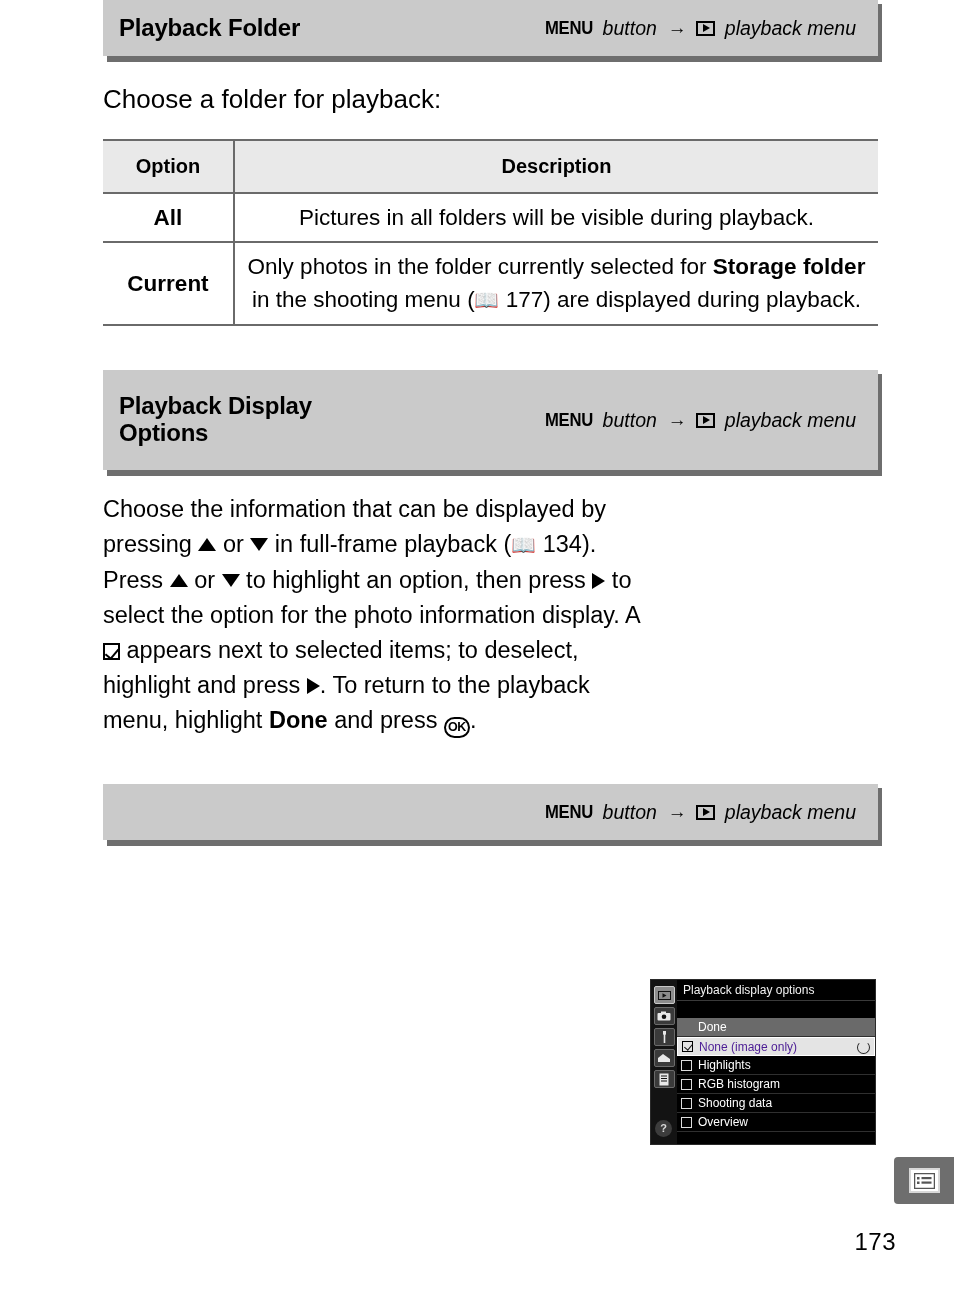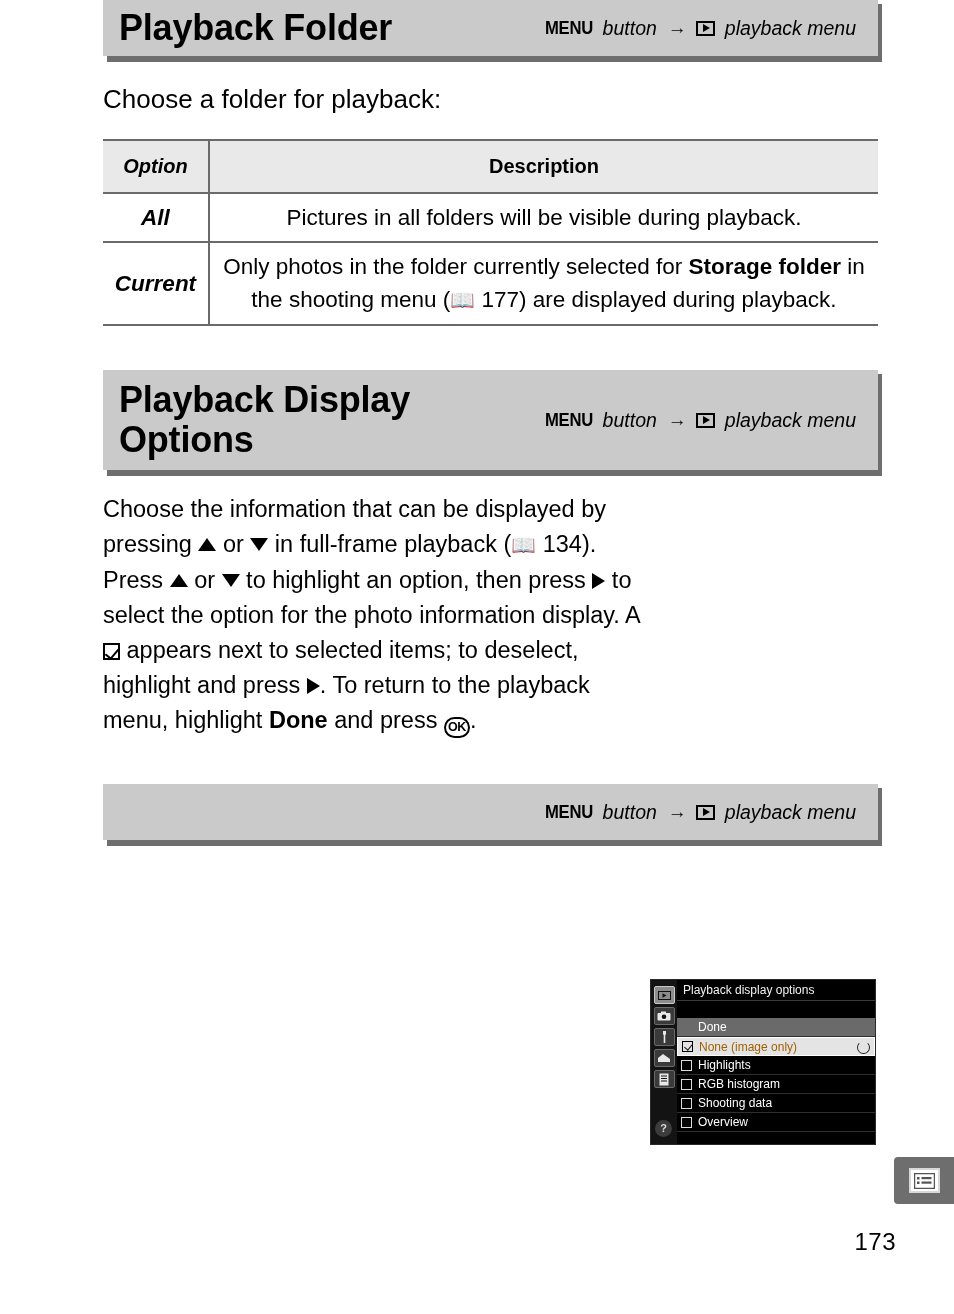--- a/index.html
+++ b/index.html
@@ -36,21 +36,21 @@
   }
   .section-header::before {
     content: "";
     position: absolute;
     right: -4px; top: 4px; bottom: -6px;
     width: 4px;
     background: #6e6e6e;
   }
   .sh-title {
     font-weight: bold;
-    font-size: 36px;
+    font-size: 24px;
     letter-spacing: -0.2px;
     line-height: 1.12;
     flex: 0 0 auto;
     white-space: pre-line;
   }
   .sh-path {
     margin-left: auto;
     display: flex;
     align-items: center;
     font-size: 19.5px;
@@ -158,25 +158,24 @@
     border-bottom: 2px solid #6a6a6a;
     padding: 7px 10px;
   }
   table.opts thead th {
     background: #e9e9e9;
     font-weight: bold;
     font-size: 20px;
     padding: 9px 10px;
   }
   table.opts .col-opt {
-    width: 106px;
+    width: 131px;
     text-align: center;
     font-weight: bold;
     border-right: 2px solid #6a6a6a;
-    font-style: italic;
   }
   table.opts .col-desc { text-align: center; line-height: 33px; }
   table.opts tbody tr td { border-top: 1.5px solid #6a6a6a; }
 
   
   .lcd {
     position: absolute;
     width: 226px;
     height: 163px;
     background: #000000;
@@ -254,21 +253,21 @@
     content: "";
     position: absolute;
     left: 2.5px; top: 0px;
     width: 4px; height: 7px;
     border-right: 1.6px solid #111;
     border-bottom: 1.6px solid #111;
     transform: rotate(40deg);
   }
   .lrow.spacer-cb { padding-left: 21px; }
   .lrow.gray { background: #6a6a6a; }
-  .lrow.sel { background: #e4e4e4; color: #a16207; border: 1px solid #ffffff; height: 19px; }
+  .lrow.sel { background: #e4e4e4; color: #4c1d95; border: 1px solid #ffffff; height: 19px; }
   .lrow.sel .cb { border-color: #000; }
   .lrow .rowlabel { white-space: nowrap; }
   .refresh-ic {
     position: absolute;
     right: 4px; top: 3px;
     width: 13px; height: 13px;
     border: 1.6px solid #222;
     border-radius: 50%;
     border-top-color: transparent;
   }

